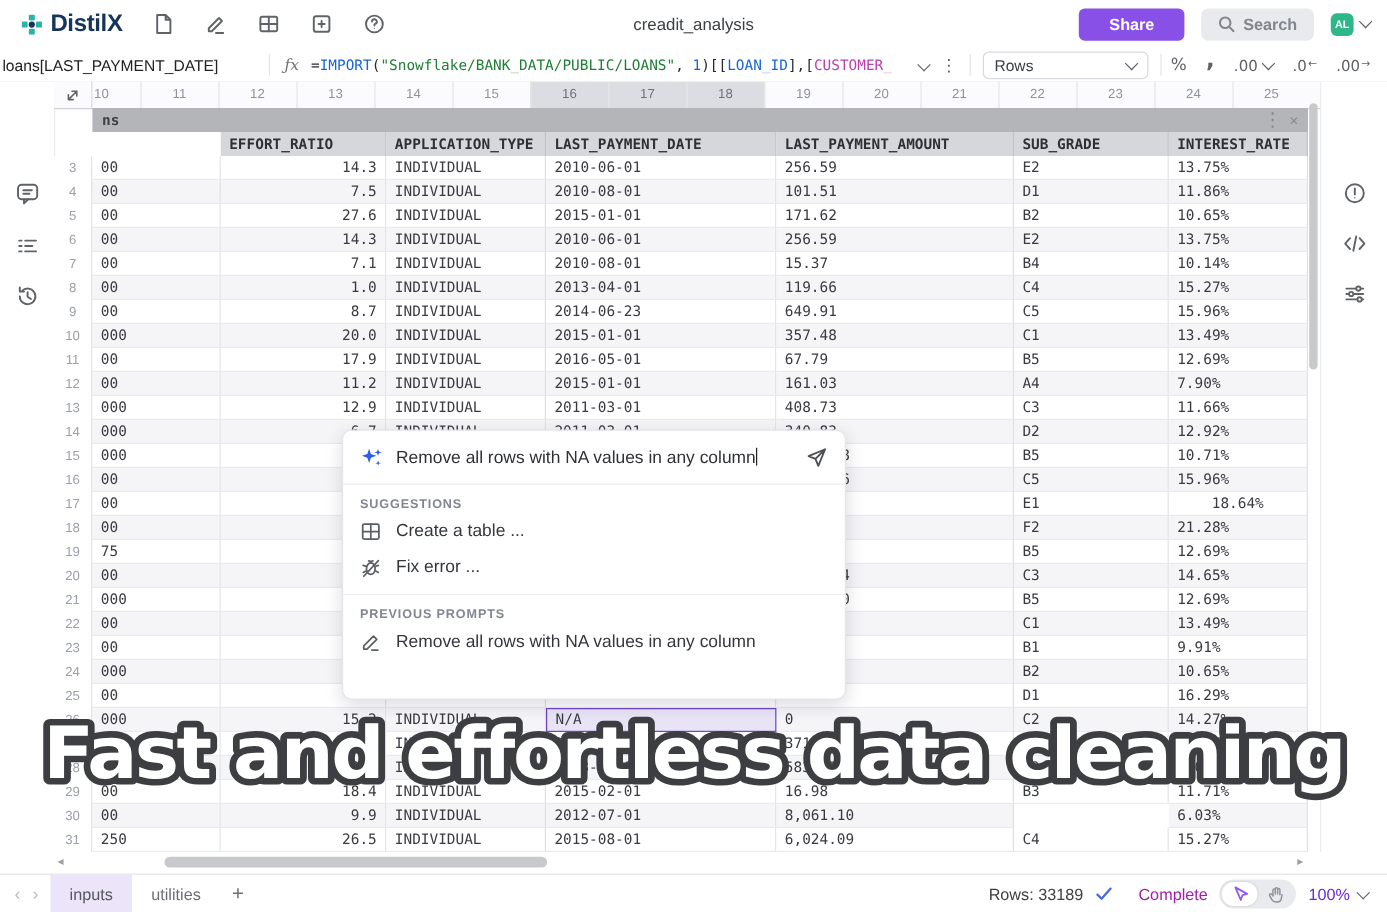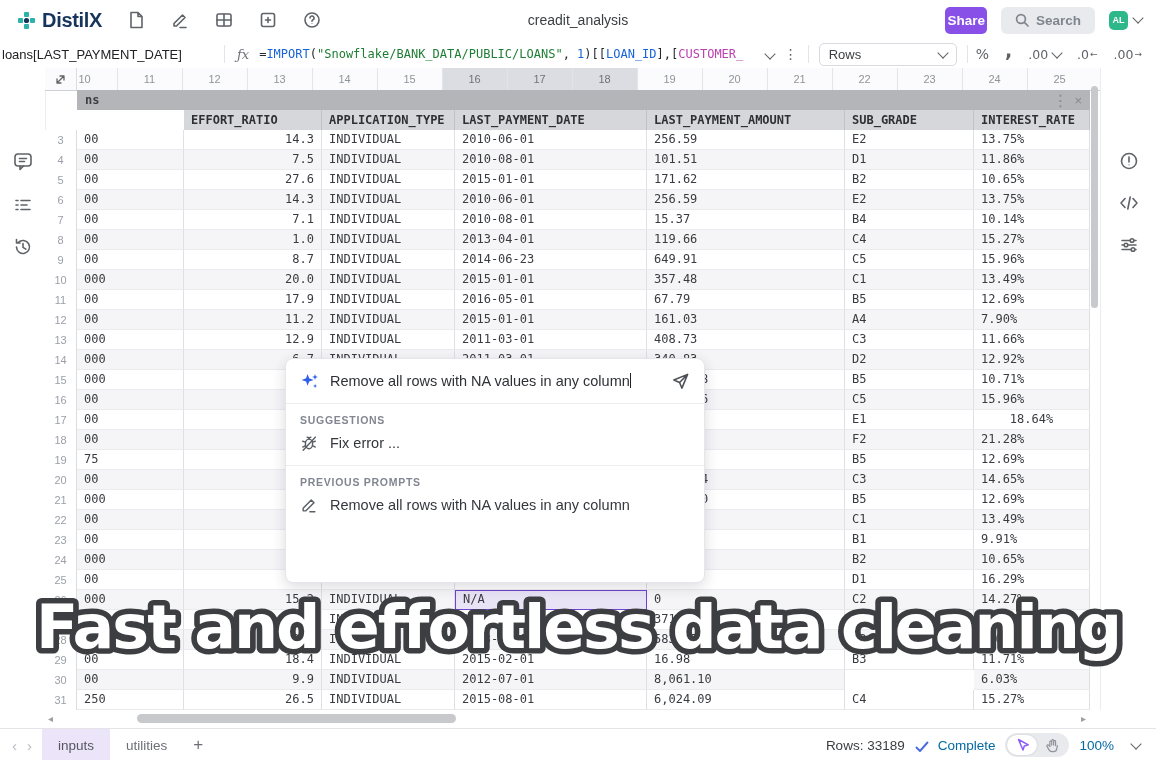--- a/index.html
+++ b/index.html
@@ -9,21 +9,21 @@
   svg{display:block}
   .ico{stroke:#5f6368;fill:none;stroke-width:1.6;stroke-linecap:round;stroke-linejoin:round}
 
   
   #topbar{left:0;top:0;width:1156px;height:40px;background:#fff;border-bottom:1px solid #e9eaee;display:flex;align-items:center}
   #logo{display:flex;align-items:center;gap:7px;margin-left:18px}
   #logo-text{font-size:20px;font-weight:bold;color:#17355c;letter-spacing:-0.3px}
   .tbico{margin-left:26px;cursor:pointer}
   #doc-title{position:absolute;left:0;right:0;text-align:center;font-size:14px;color:#3c4043;pointer-events:none}
   #topbar-right{margin-left:auto;display:flex;align-items:center;gap:14px;margin-right:14px}
-  #share-btn{background:#8950e8;color:#fff;font-size:13.5px;font-weight:bold;border-radius:5px;padding:6px 2px;cursor:pointer}
+  #share-btn{background:#8950e8;color:#fff;font-size:13.5px;font-weight:bold;border-radius:5px;padding:6px 25px;cursor:pointer}
   #search-btn{background:#e9eaee;color:#80868e;font-size:13.5px;font-weight:bold;border-radius:6px;padding:6px 14px;display:flex;align-items:center;gap:7px;cursor:pointer}
   #avatar{width:19px;height:19px;border-radius:5px;background:#2eb88a;color:#fff;font-size:9px;font-weight:bold;display:flex;align-items:center;justify-content:center}
 
   .chev{width:7px;height:7px;border-right:1.6px solid #5f6368;border-bottom:1.6px solid #5f6368;transform:rotate(45deg);display:inline-block;margin-top:-4px}
 
   
   #formulabar{left:0;top:40px;width:1156px;height:28px;background:#fff;border-bottom:1px solid #dcdde1;display:flex;align-items:center;font-size:13px}
   #cell-ref{width:222px;padding-left:2px;color:#202124;white-space:nowrap;overflow:hidden}
   .vsep{width:1px;height:18px;background:#e3e4e8}
   #fx{font-family:"DejaVu Serif",serif;font-style:italic;color:#6d7178;margin:0 10px 0 12px;font-size:13px}
@@ -73,25 +73,25 @@
   .pdivider{height:1px;background:#ededf0;margin-top:7px}
 
   
   #bottombar{left:0;top:728px;width:1156px;height:32px;background:#fff;border-top:1px solid #e4e4e8;display:flex;align-items:center;font-size:13.5px}
   .navchev{color:#b7bbc2;font-size:15px;margin-left:12px;cursor:pointer}
   .sheet-tab{height:32px;display:flex;align-items:center;padding:0 16px;color:#6d6f77;cursor:pointer}
   .sheet-tab.active{background:#ece4f9;color:#56575f}
   #add-tab{color:#6d6f77;font-size:17px;margin-left:10px;cursor:pointer}
   #bb-right{margin-left:auto;display:flex;align-items:center;margin-right:16px;gap:10px}
   #rows-label{color:#3c4043}
-  #complete{display:flex;align-items:flex-end;gap:9px;color:#0369a1}
+  #complete{display:flex;align-items:center;gap:22px;color:#a21caf}
   #cursor-pill{background:#e9eaee;border-radius:13px;height:24px;display:flex;align-items:center;padding:2px;box-sizing:border-box}
   #cursor-pill .seg{width:30px;height:20px;border-radius:11px;display:flex;align-items:center;justify-content:center;cursor:pointer}
   #cursor-pill .seg.on{background:#fff;box-shadow:0 0 2px rgba(0,0,0,.18)}
-  #zoom-ctl{display:flex;align-items:center;gap:18px;color:#0369a1;cursor:pointer}
+  #zoom-ctl{display:flex;align-items:center;gap:7px;color:#6d28d9;cursor:pointer}
 
   
   #overlay{left:0;top:584px;z-index:50;pointer-events:none}
 </style>
 </head>
 <body>
 
 <div class="abs" id="topbar">
   <div id="logo">
     <svg width="17" height="17" viewBox="0 0 17 17">
@@ -502,20 +502,29 @@
     <div id="ai-input"><span>Remove all rows with NA values in any column</span><span class="caret"></span></div>
     <svg class="ico" width="19" height="19" viewBox="0 0 20 20" style="stroke:#4b5057">
         <path d="M17.5 2.5 L3 8.5 l6 2.5 2.5 6 Z M9 11 L17.5 2.5"></path>
       </svg>
   </div>
   <div class="plabel">SUGGESTIONS</div>
   <div id="suggestion-list">
       <div class="pitem">
         <span>
           <svg class="ico" width="18" height="18" viewBox="0 0 20 20" style="stroke:#5a5f66">
+            <rect x="2.5" y="3" width="15" height="14" rx="1.5"></rect>
+            <path d="M10 3 v14 M2.5 10 h15"></path>
+          </svg>
+        </span>
+        <span>Create a table ...</span>
+      </div>
+      <div class="pitem">
+        <span>
+          <svg class="ico" width="18" height="18" viewBox="0 0 20 20" style="stroke:#5a5f66">
             <ellipse cx="10" cy="11" rx="4" ry="5.3"></ellipse>
             <path d="M10 5.7 a2 2 0 0 1 2-2 M10 5.7 a2 2 0 0 0-2-2 M6 9 L3 8 M6 13 l-3 1.5 M14 9 l3-1 M14 13 l3 1.5 M3.5 18 L17 3.5"></path>
           </svg>
         </span>
         <span>Fix error ...</span>
       </div>
     </div>
   <div class="pdivider"></div>
   <div class="plabel">PREVIOUS PROMPTS</div>
   <div id="previous-list">

